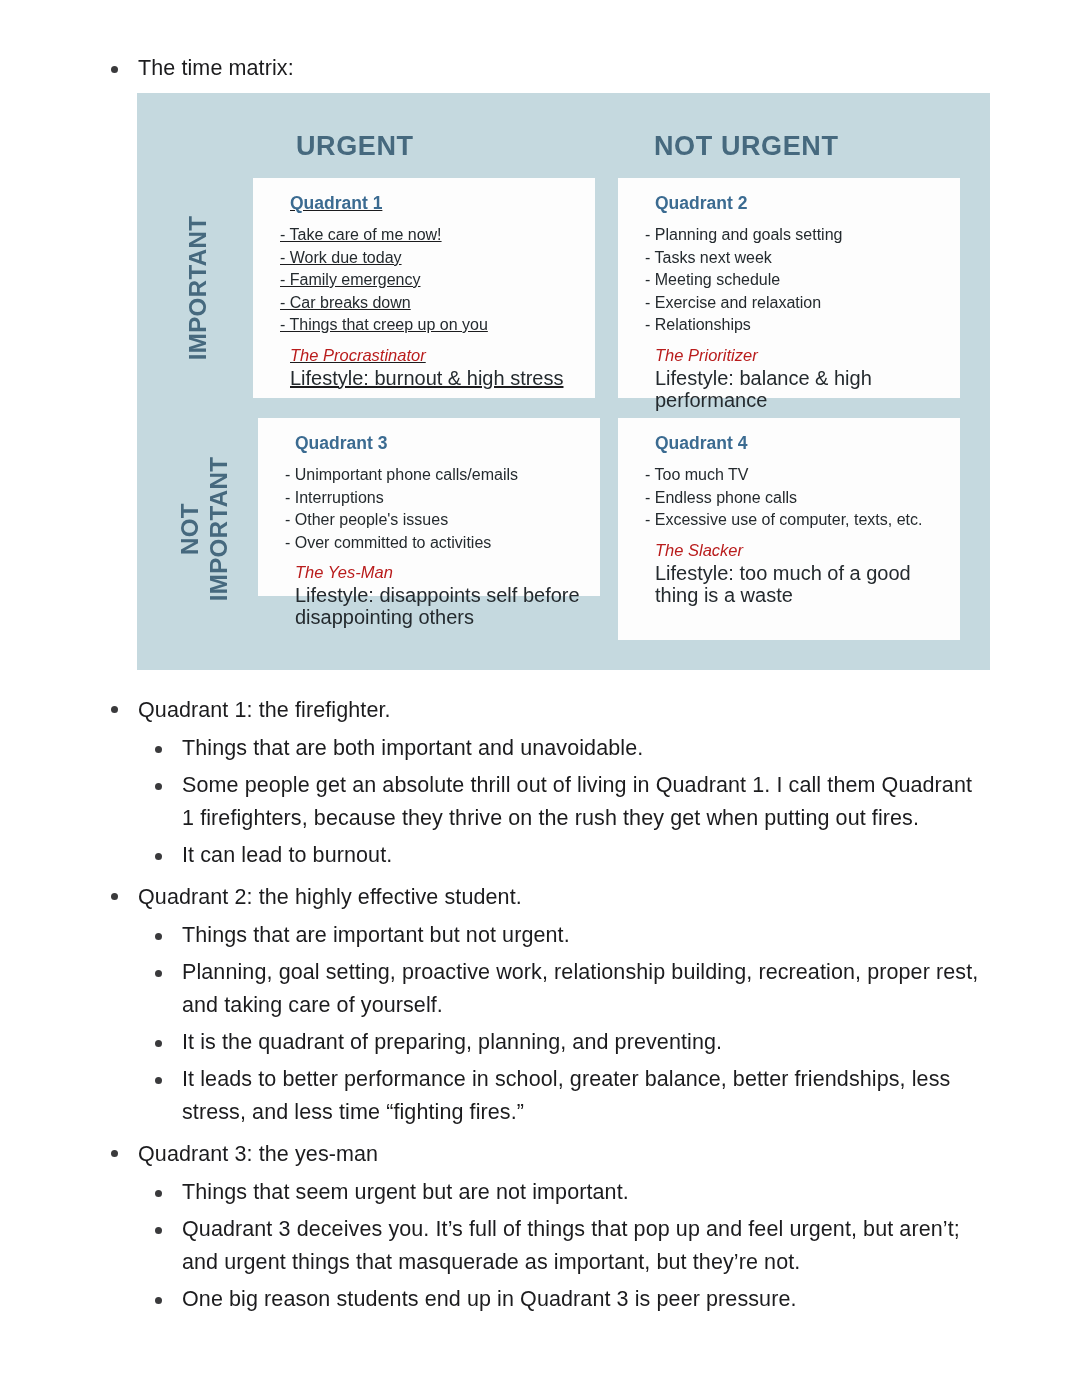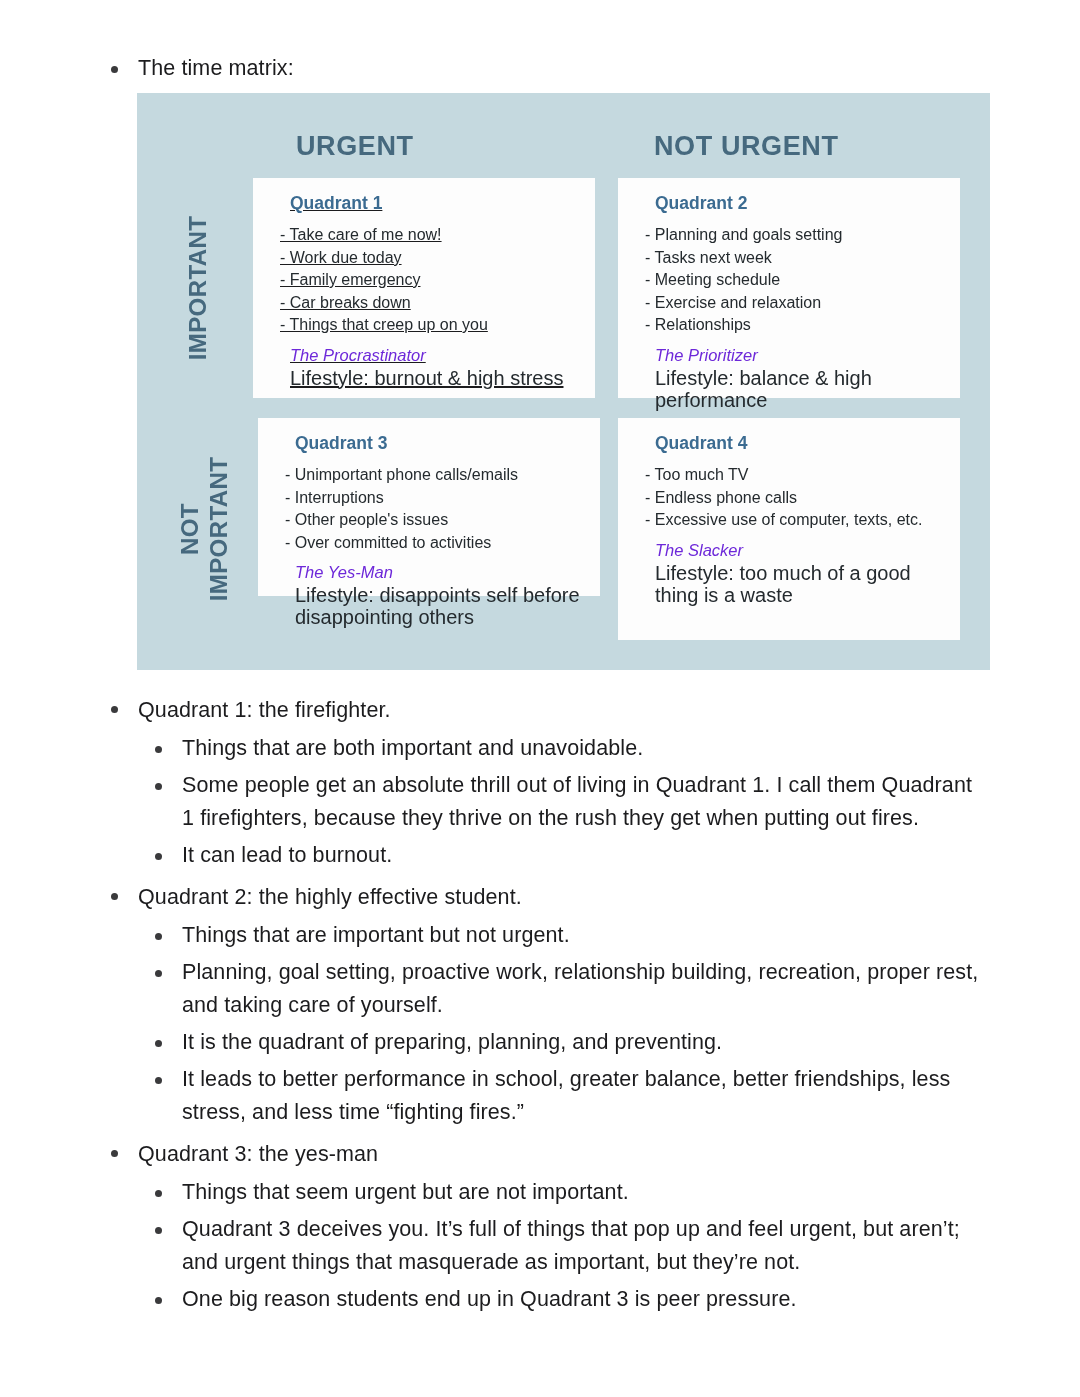--- a/index.html
+++ b/index.html
@@ -50,21 +50,21 @@
     position:absolute; width:342px;
     background:#fdfdfd;
   }
   .q1 { left:116px; top:85px;  height:220px;text-decoration:underline; }
   .q2 { left:481px; top:85px;  height:220px; }
   .q3 { left:121px; top:325px; height:178px; }
   .q4 { left:481px; top:325px; height:222px; }
 
   .qtitle { margin:15px 12px 10px 37px; font-size:17.5px; font-weight:bold; color:#3b6b91; }
   .qitem  { margin:0 8px 0 27px; font-size:16px; line-height:22.5px; color:#242a2e; }
-  .persona   { margin:9px 12px 0 37px; font-size:16.5px; font-style:italic; color:#6d28d9; }
+  .persona   { margin:9px 12px 0 37px; font-size:16.5px; font-style:italic; color:#b91c1c; }
   .lifestyle { margin:2px 10px 0 37px; font-size:20px; line-height:22px; color:#242a2e; }
 </style>
 </head>
 <body>
 
 <div class="page">
 
   <div class="li l1">
     <span class="dot"></span>
     <div class="txt">The time matrix:</div>

